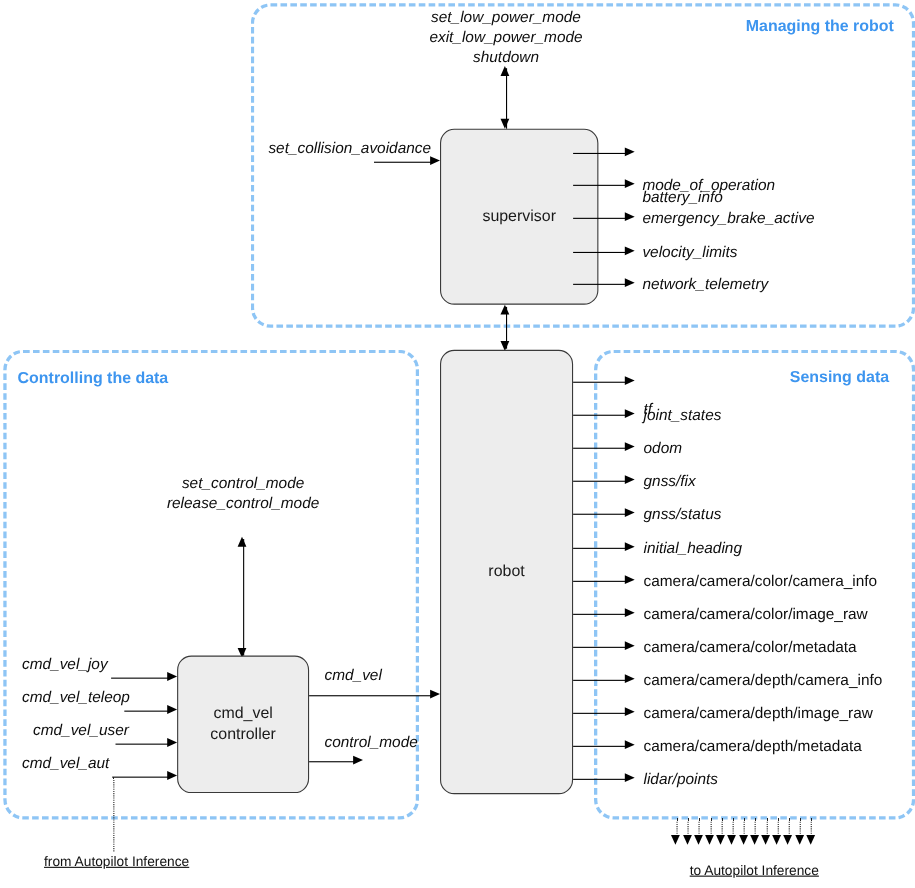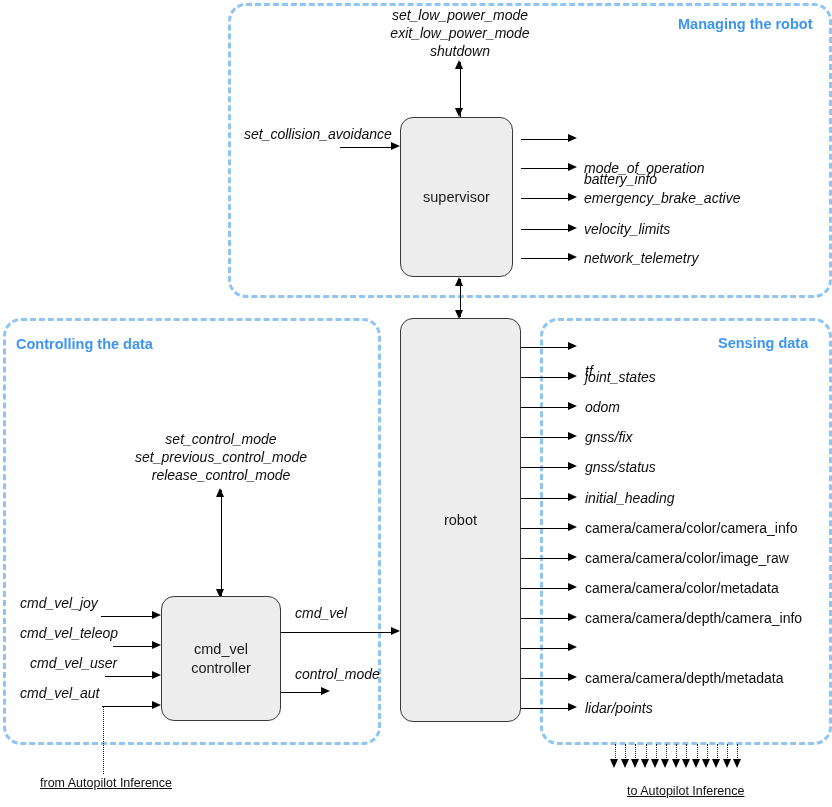--- a/index.html
+++ b/index.html
@@ -117,21 +117,21 @@
   <div class="sig center" style="left:460px; top:7px;">
     <div>set_low_power_mode</div>
     <div>exit_low_power_mode</div>
     <div>shutdown</div>
   </div>
 
   <div class="vline" style="left:460px; top:62px; height:55px;"></div>
   <div class="ah-up" style="left:455.4px; top:60px;"></div>
   <div class="ah-down" style="left:455.4px; top:108px;"></div>
 
-  <div class="block" style="left:400px; top:117px; width:113px; height:160px;">
+  <div class="block" style="left:400px; top:117px; width:144px; height:160px;">
     <span>supervisor</span>
   </div>
 
   <div class="sig" style="left:244px; top:126px;font-style:italic;">set_collision_avoidance</div>
   <div class="hline" style="left:340px; top:147px; width:52px;"></div>
   <div class="ah-right" style="left:391px; top:142.4px;"></div>
 
   <div class="hline" style="left:521px; top:139px; width:48px;"></div>
   <div class="ah-right" style="left:568px; top:134.4px;"></div>
   <div class="sig right" style="left:584px; top:139px;margin-top:40px;">battery_info</div>
@@ -155,21 +155,20 @@
   <div class="vline" style="left:460px; top:279px; height:38px;"></div>
   <div class="ah-up" style="left:455.4px; top:277px;"></div>
   <div class="ah-down" style="left:455.4px; top:310px;"></div>
 
   <div class="block" style="left:400px; top:318px; width:121px; height:404px;">
     <span>robot</span>
   </div>
 
   <div class="sig center" style="left:221px; top:431px;">
     <div>set_control_mode</div>
-    <div>set_previous_control_mode</div>
     <div>release_control_mode</div>
   </div>
   <div class="vline" style="left:221px; top:490px; height:106px;"></div>
   <div class="ah-up" style="left:216.4px; top:488px;"></div>
   <div class="ah-down" style="left:216.4px; top:589px;"></div>
 
   <div class="block" style="left:161px; top:596px; width:120px; height:125px; flex-direction:column;">
     <span>cmd_vel</span>
     <span>controller</span>
   </div>
@@ -236,20 +235,21 @@
   <div class="hline" style="left:521px; top:588px; width:48px;"></div>
   <div class="ah-right" style="left:568px; top:583.4px;"></div>
   <div class="sig right upright" style="left: 585px; top: 588px; font-style: normal;">camera/camera/color/metadata</div>
 
   <div class="hline" style="left:521px; top:618px; width:48px;"></div>
   <div class="ah-right" style="left:568px; top:613.4px;"></div>
   <div class="sig right upright" style="left: 585px; top: 618px; font-style: normal;">camera/camera/depth/camera_info</div>
 
   <div class="hline" style="left:521px; top:648px; width:48px;"></div>
   <div class="ah-right" style="left:568px; top:643.4px;"></div>
+  <div class="sig right upright" style="left: 585px; top: 648px; font-style: normal;">camera/camera/depth/image_raw</div>
 
   <div class="hline" style="left:521px; top:678px; width:48px;"></div>
   <div class="ah-right" style="left:568px; top:673.4px;"></div>
   <div class="sig right upright" style="left: 585px; top: 678px; font-style: normal;">camera/camera/depth/metadata</div>
 
   <div class="hline" style="left:521px; top:708px; width:48px;"></div>
   <div class="ah-right" style="left:568px; top:703.4px;"></div>
   <div class="sig right" style="left: 585px; top: 708px; font-style: italic;">lidar/points</div>
 
   <div id="autopilot-arrows" style="position:absolute; left:615px; top:744px; width:135px; height:30px;">

